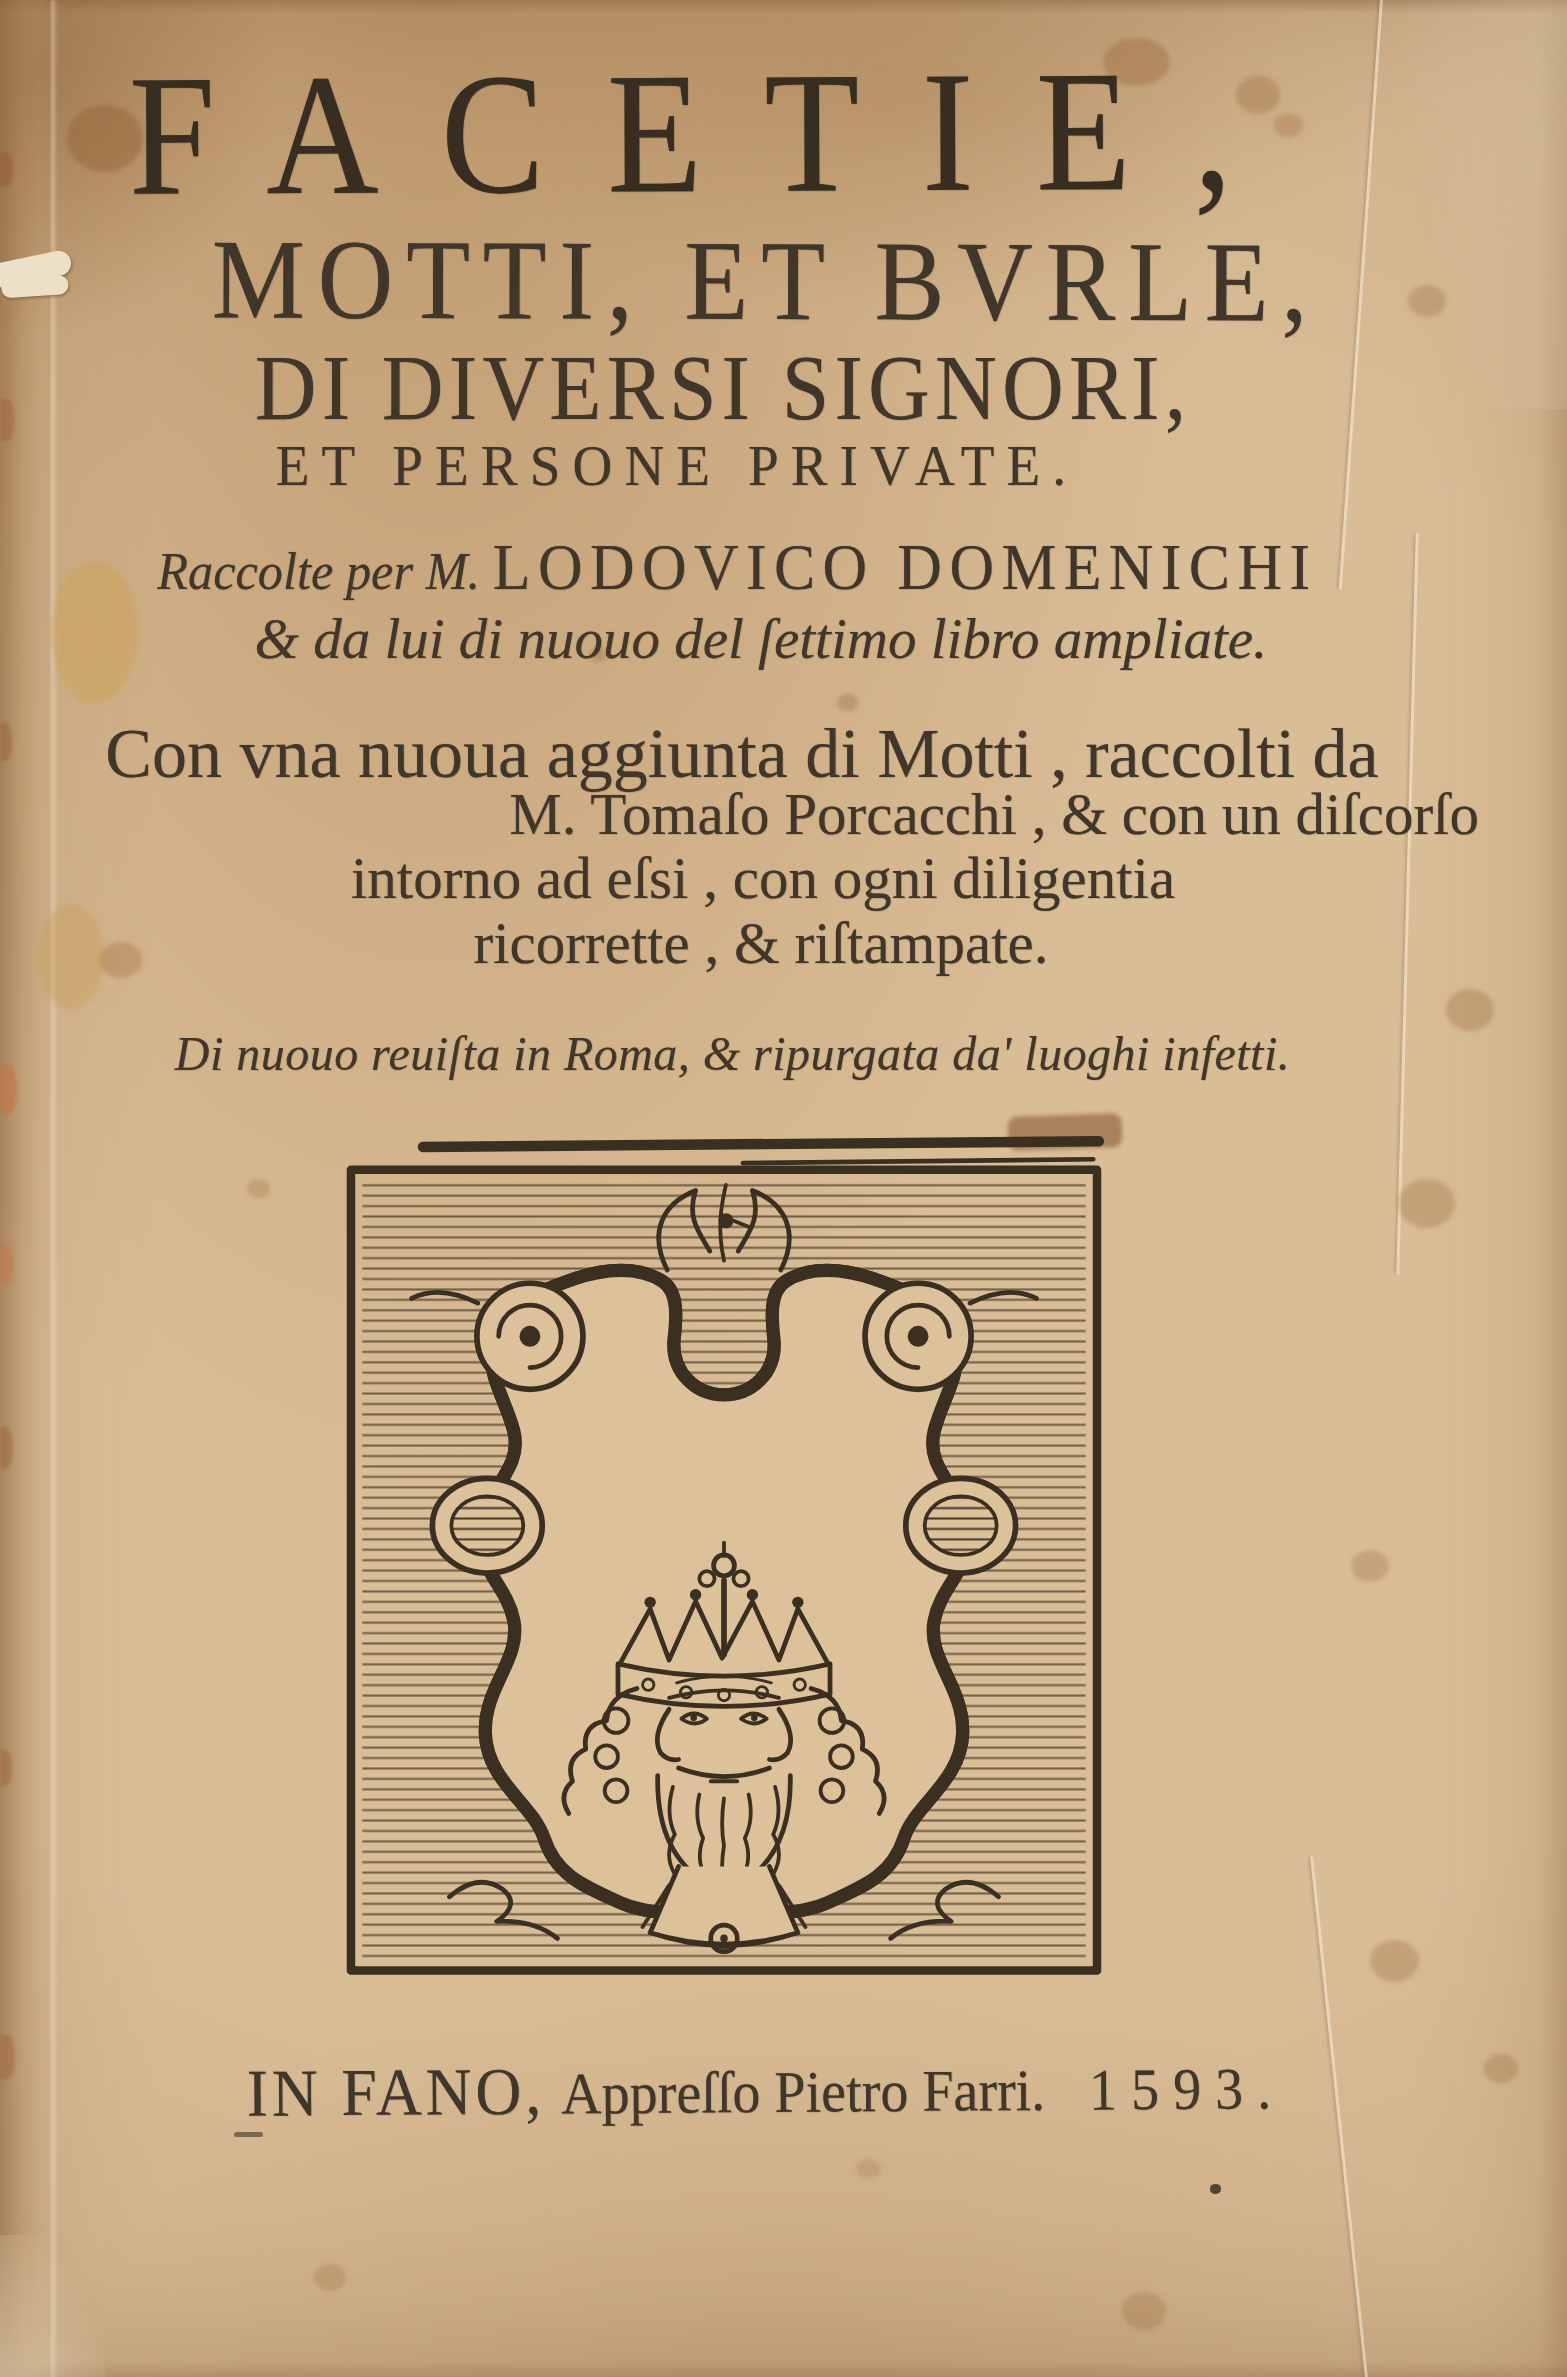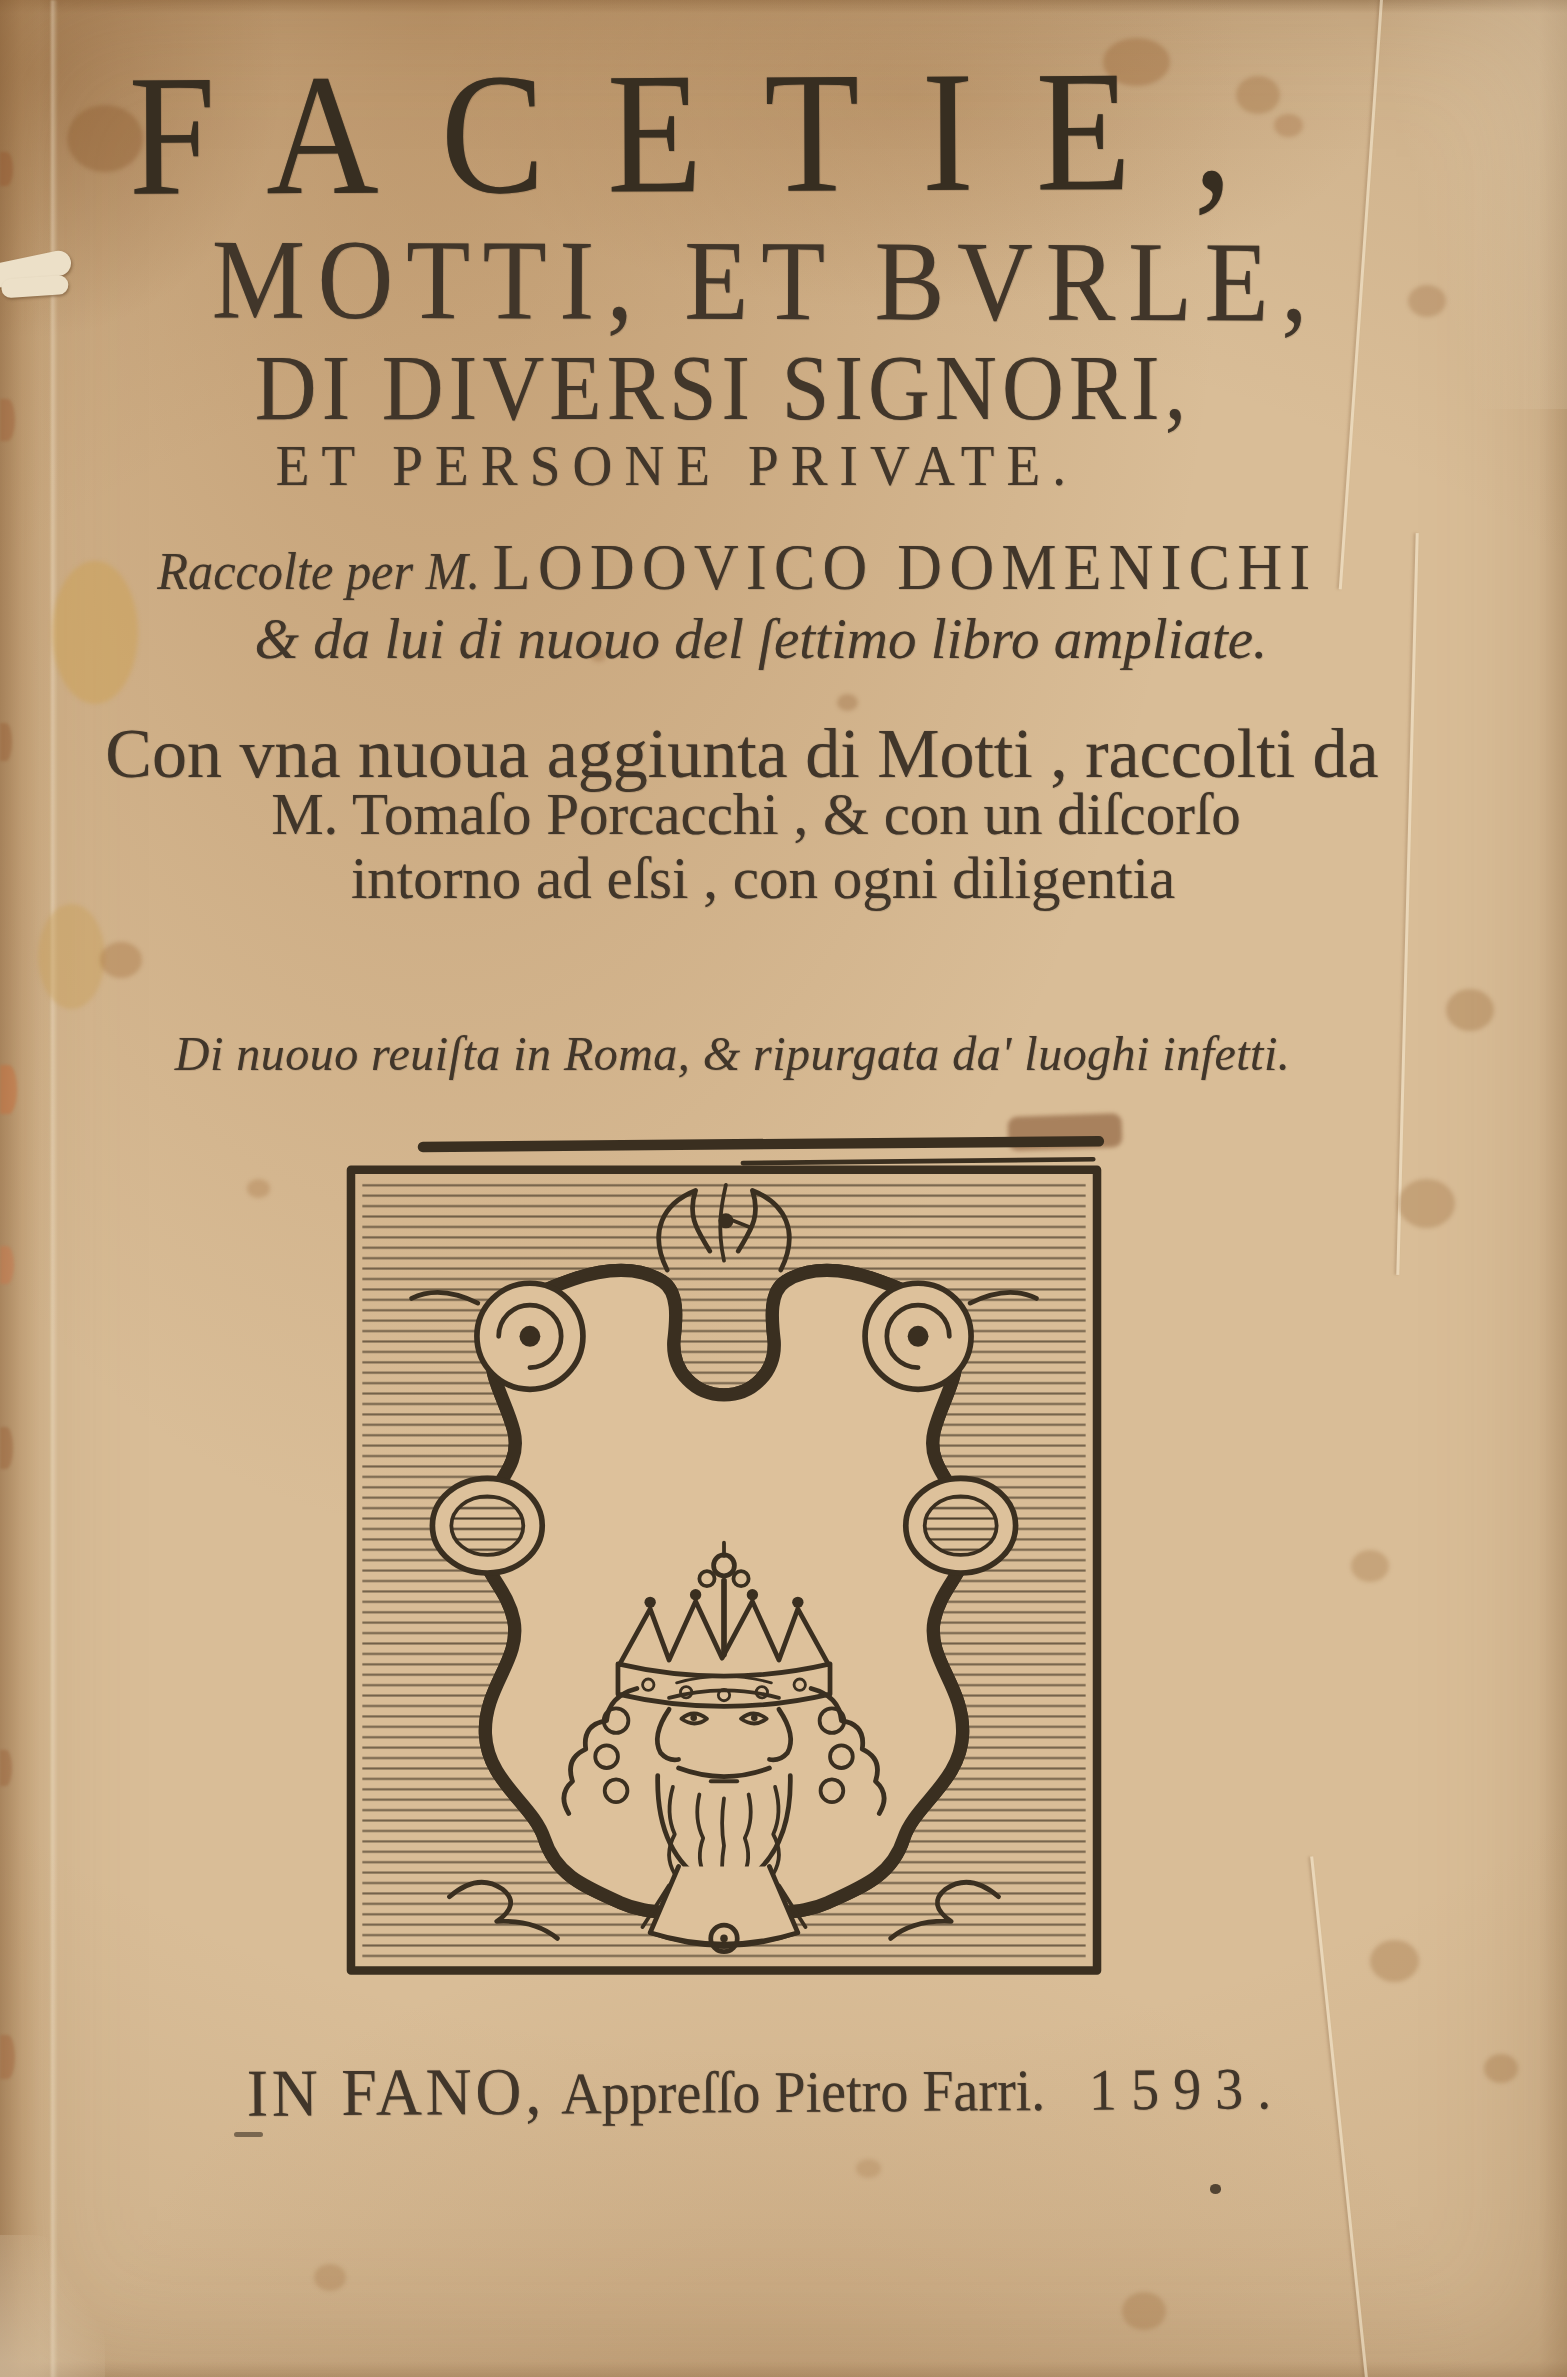--- a/index.html
+++ b/index.html
@@ -29,21 +29,21 @@
   .t1{ top:42px;  font-size:173px; letter-spacing:.40em; transform:translateX(-11.4px) scaleX(.90) rotate(-.25deg); color:#372e21;}
   .t2{ top:221px; font-size:114px; letter-spacing:.12em; transform:translateX(43px) scaleX(.92) rotate(.15deg); }
   .t3{ top:339px; font-size:93px;  letter-spacing:.06em; transform:translateX(0px) scaleX(.92); }
   .t4{ top:436px; font-size:58px;  letter-spacing:.22em; transform:translateX(-46px) scaleX(.95); }
 
   .b1{ top:533px; font-size:53px; transform:translateX(14.3px) scaleX(.95); }
   .b1 .bcaps{ font-size:65px; letter-spacing:.12em; font-style:normal; margin-left:13.3px;}
   .b2{ top:609px; font-size:57px; transform:translateX(38px); }
 
   .a1{ top:717px; font-size:70px; transform:translateX(19px); }
-  .a2{ top:784px; font-size:59px; transform:translateX(33px); }
+  .a2{ top:784px; font-size:59px; transform:translateX(33px);text-align:right; }
   .a3{ top:848px; font-size:59px; transform:translateX(40px); }
   .a4{ top:913px; font-size:59px; transform:translateX(38px); }
 
   .nt{ top:1029px; font-size:48px; letter-spacing:.01em; transform:translateX(9.5px); }
 
   .imp{ top:2054px; font-size:59px; transform:translateX(43px) scaleX(.95) rotate(-.4deg); }
   .imp .place{ font-size:67px; letter-spacing:.06em; }
   .imp .pub{ margin-left:17px; }
   .imp .year{ margin-left:46px; letter-spacing:.25em; }
 
@@ -122,20 +122,21 @@
   <div class="ln ink caps t2">MOTTI, ET BVRLE,</div>
   <div class="ln ink caps t3">DI DIVERSI SIGNORI,</div>
   <div class="ln ink caps t4">ET PERSONE PRIVATE.</div>
 
   <div class="ln ink it b1"><span>Raccolte per M.</span><span class="bcaps">LODOVICO DOMENICHI</span></div>
   <div class="ln ink it b2">&amp; da lui di nuouo del ſettimo libro ampliate.</div>
 
   <div class="ln ink a1">Con vna nuoua aggiunta di Motti , raccolti da</div>
   <div class="ln ink a2">M. Tomaſo Porcacchi , &amp; con un diſcorſo</div>
   <div class="ln ink a3">intorno ad eſsi , con ogni diligentia</div>
+  <div class="ln ink a4">ricorrette , &amp; riſtampate.</div>
 
   <div class="ln ink it nt">Di nuouo reuiſta in Roma, &amp; ripurgata da' luoghi infetti.</div>
 
   <div class="emblem" role="img" aria-label="Woodcut printer's device: crowned double-faced Janus head within a strapwork cartouche inside a square border">
     <svg viewBox="0 0 820 920" width="778" height="871">
       <defs>
         <pattern id="hx" width="11" height="11" patternUnits="userSpaceOnUse">
           <path d="M0,5.5 H11" stroke="#4a3c2a" stroke-width="2.2"></path>
         </pattern>
       </defs>

